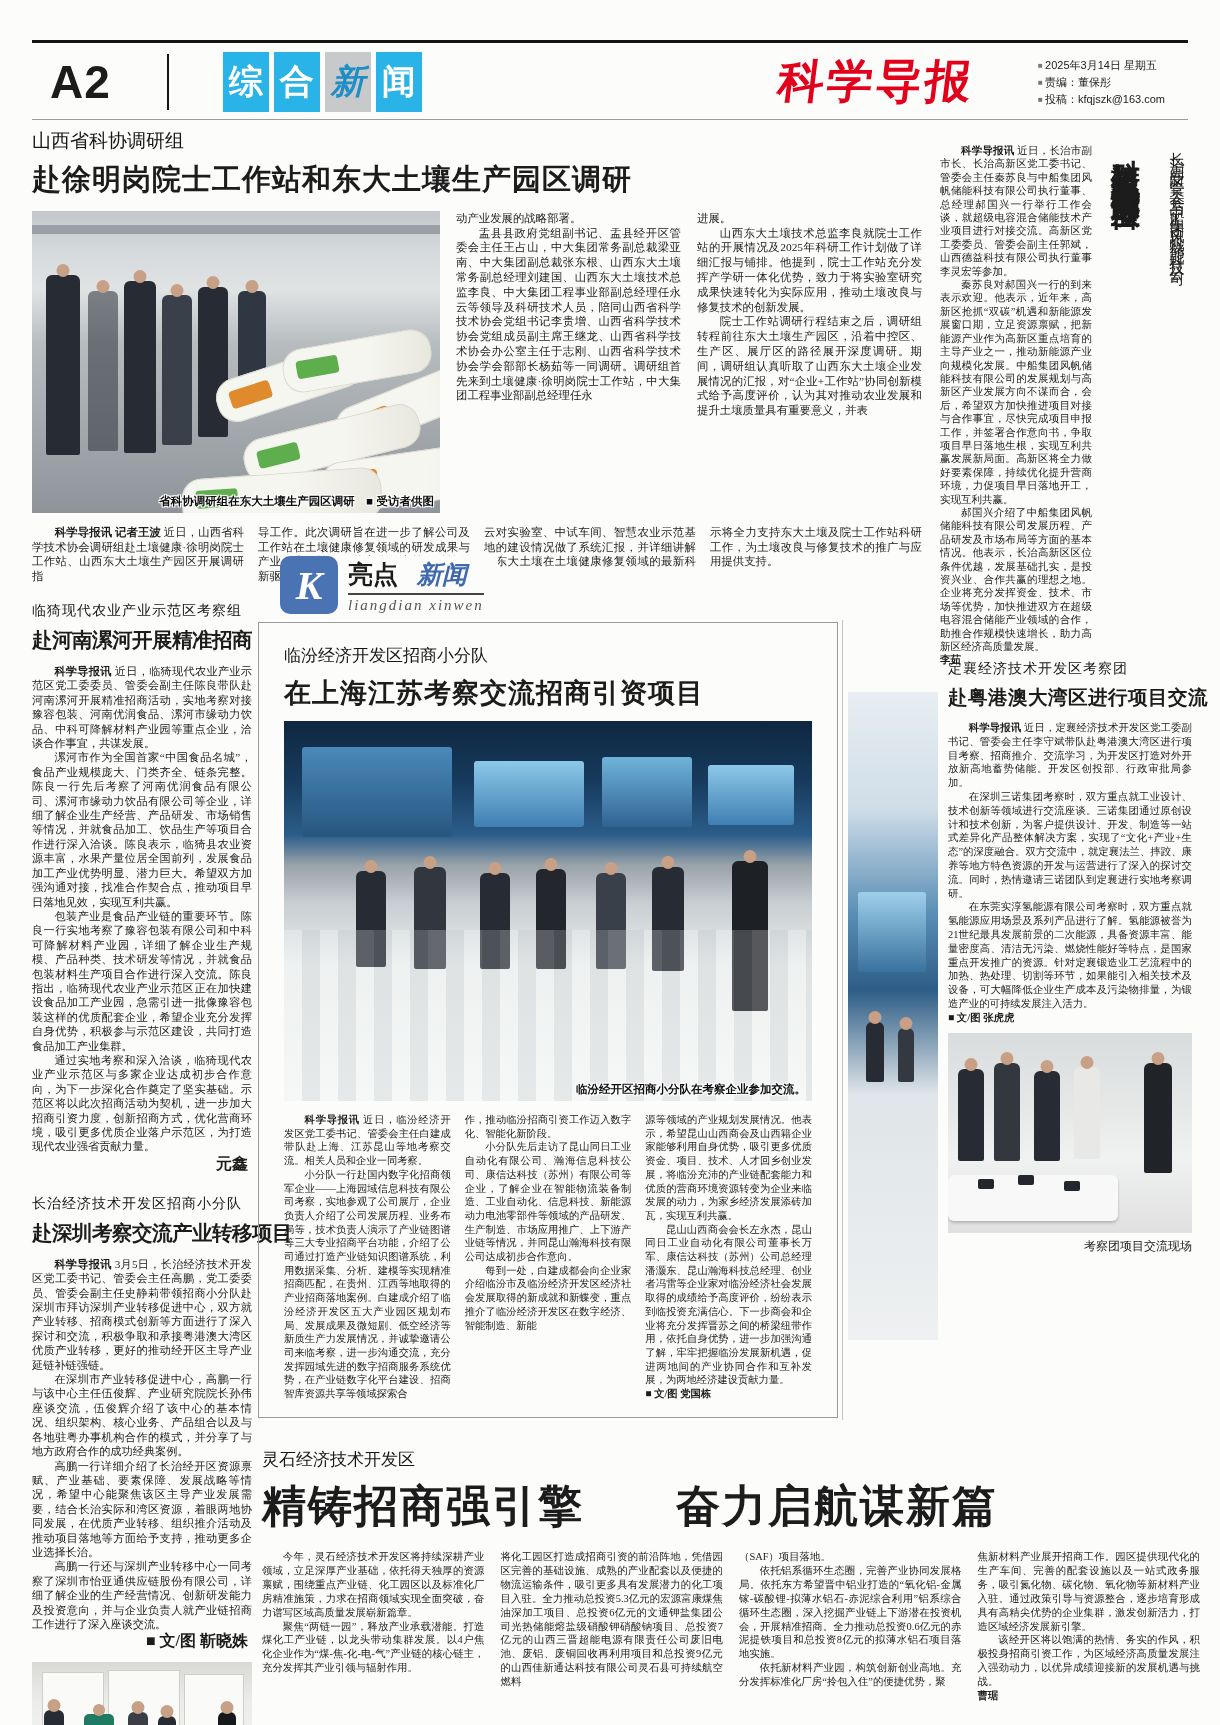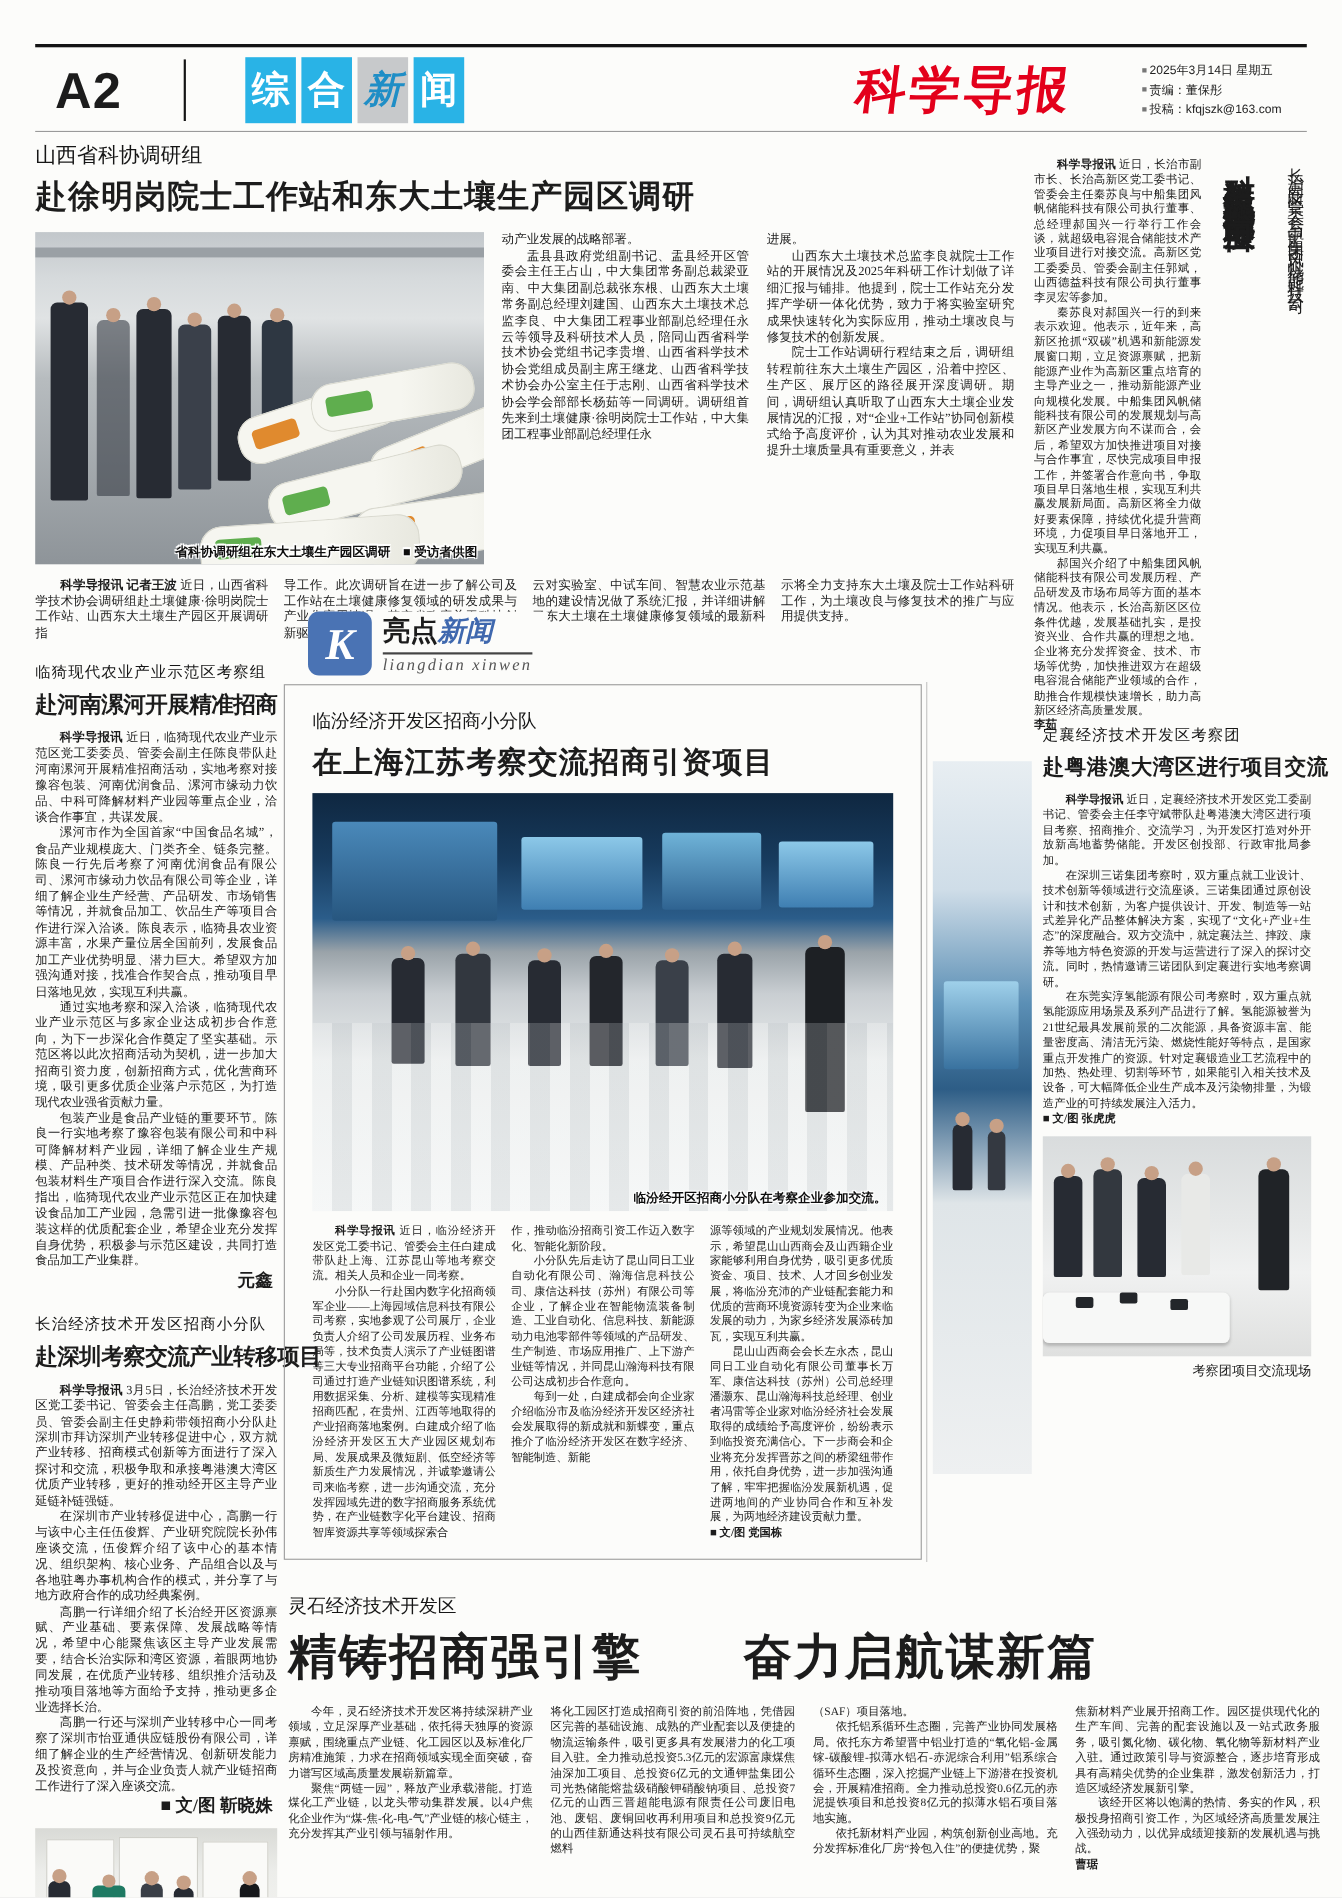--- a/index.html
+++ b/index.html
@@ -90,21 +90,21 @@
   
   .hl-box{position:absolute;left:258px;top:556px;width:580px;height:862px;}
   .hl-frame{position:absolute;left:0;top:66px;right:0;bottom:0;border:1px solid #9b9b9b;}
   .hl-badge{position:absolute;left:22px;top:0;display:flex;align-items:flex-start;background:#fcfcfa;
      padding:0 14px 4px 0;z-index:2;}
   .k-sq{width:58px;height:58px;border-radius:10px;background:#4a73b4;color:#fff;display:flex;
      align-items:center;justify-content:center;font-size:40px;font-weight:bold;
      font-family:"Liberation Serif",serif;font-style:italic;}
   .k-txt{margin-left:10px;padding-top:4px;}
   .k-title{font-size:25px;font-weight:bold;line-height:28px;}
-  .k-t2{color:#3f68ae;font-style:italic;font-family:"Liberation Serif",serif;margin-left:0;}
+  .k-t2{color:#3f68ae;font-style:italic;font-family:"Liberation Serif",serif;margin-left:19px;}
   .k-sub{font-size:15px;font-style:italic;color:#555;letter-spacing:2px;border-top:2px solid #444;
      margin-top:4px;padding-top:2px;font-family:"Liberation Serif",serif;}
   .hl-inner{position:absolute;left:26px;right:26px;top:86px;bottom:14px;}
   .hl-inner .kicker{font-size:17px;margin:2px 0 8px;}
   .hl-inner h2{margin:0;font-size:27px;letter-spacing:1px;font-family:"Liberation Sans",sans-serif;}
   .hl-cols{display:flex;gap:14px;margin-top:12px;height:292px;overflow:hidden;}
   .hl-col{flex:1;font-size:10.3px;line-height:13.7px;}
 
   
   .vrule{position:absolute;left:842px;top:620px;width:1px;height:800px;background:#c2c2c2;}
@@ -218,22 +218,22 @@
     <div class="vkick">长治高新区管委会与中船集团风帆储能科技公司</div>
   </section>
 
   <div class="left-col">
     <section class="left-art">
       <div class="kicker">临猗现代农业产业示范区考察组</div>
       <h2>赴河南漯河开展精准招商</h2>
       <div class="bodytxt">
           <p><b>科学导报讯 </b>近日，临猗现代农业产业示范区党工委委员、管委会副主任陈良带队赴河南漯河开展精准招商活动，实地考察对接豫容包装、河南优润食品、漯河市缘动力饮品、中科可降解材料产业园等重点企业，洽谈合作事宜，共谋发展。</p>
           <p>漯河市作为全国首家“中国食品名城”，食品产业规模庞大、门类齐全、链条完整。陈良一行先后考察了河南优润食品有限公司、漯河市缘动力饮品有限公司等企业，详细了解企业生产经营、产品研发、市场销售等情况，并就食品加工、饮品生产等项目合作进行深入洽谈。陈良表示，临猗县农业资源丰富，水果产量位居全国前列，发展食品加工产业优势明显、潜力巨大。希望双方加强沟通对接，找准合作契合点，推动项目早日落地见效，实现互利共赢。</p>
+          <p>包装产业是食品产业链的重要环节。陈良一行实地考察了豫容包装有限公司和中科可降解材料产业园，详细了解企业生产规模、产品种类、技术研发等情况，并就食品包装材料生产项目合作进行深入交流。陈良指出，临猗现代农业产业示范区正在加快建设食品加工产业园，急需引进一批像豫容包装这样的优质配套企业，希望企业充分发挥自身优势，积极参与示范区建设，共同打造食品加工产业集群。</p>
           <p>通过实地考察和深入洽谈，临猗现代农业产业示范区与多家企业达成初步合作意向，为下一步深化合作奠定了坚实基础。示范区将以此次招商活动为契机，进一步加大招商引资力度，创新招商方式，优化营商环境，吸引更多优质企业落户示范区，为打造现代农业强省贡献力量。</p>
-          <p>包装产业是食品产业链的重要环节。陈良一行实地考察了豫容包装有限公司和中科可降解材料产业园，详细了解企业生产规模、产品种类、技术研发等情况，并就食品包装材料生产项目合作进行深入交流。陈良指出，临猗现代农业产业示范区正在加快建设食品加工产业园，急需引进一批像豫容包装这样的优质配套企业，希望企业充分发挥自身优势，积极参与示范区建设，共同打造食品加工产业集群。</p>
         </div>
       <p class="byline">元鑫</p>
     </section>
     <section class="left-art">
       <div class="kicker">长治经济技术开发区招商小分队</div>
       <h2>赴深圳考察交流产业转移项目</h2>
       <div class="bodytxt">
           <p><b>科学导报讯 </b>3月5日，长治经济技术开发区党工委书记、管委会主任高鹏，党工委委员、管委会副主任史静莉带领招商小分队赴深圳市拜访深圳产业转移促进中心，双方就产业转移、招商模式创新等方面进行了深入探讨和交流，积极争取和承接粤港澳大湾区优质产业转移，更好的推动经开区主导产业延链补链强链。</p>
           <p>在深圳市产业转移促进中心，高鹏一行与该中心主任伍俊辉、产业研究院院长孙伟座谈交流，伍俊辉介绍了该中心的基本情况、组织架构、核心业务、产品组合以及与各地驻粤办事机构合作的模式，并分享了与地方政府合作的成功经典案例。</p>
           <p>高鹏一行详细介绍了长治经开区资源禀赋、产业基础、要素保障、发展战略等情况，希望中心能聚焦该区主导产业发展需要，结合长治实际和湾区资源，着眼两地协同发展，在优质产业转移、组织推介活动及推动项目落地等方面给予支持，推动更多企业选择长治。</p>

